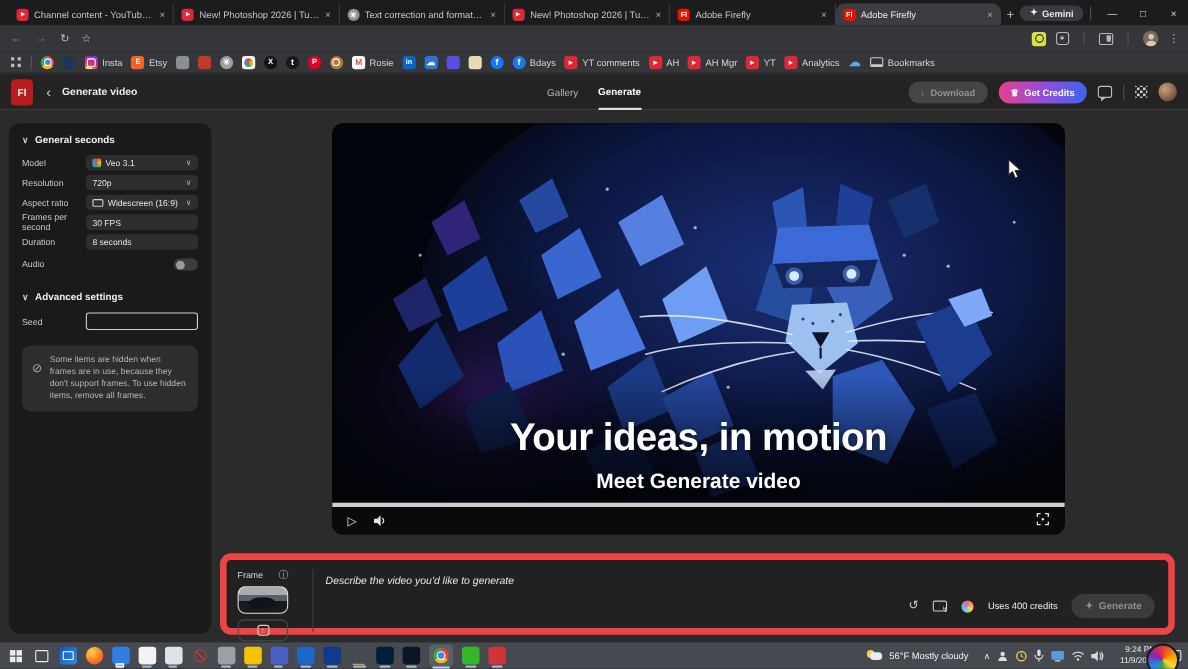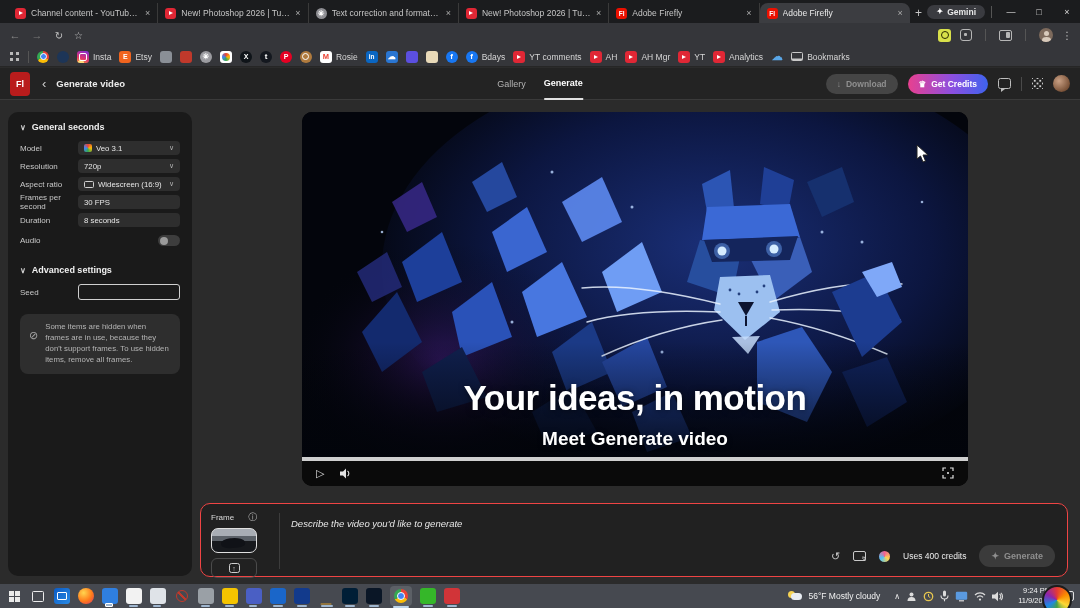--- a/index.html
+++ b/index.html
@@ -171,21 +171,21 @@
   .vctrl { position:absolute; left:0; top:349px; width:666px; height:25px; background:#0a0a0a;
     display:flex; align-items:center; padding:0 14px; }
   .vc-ic { color:#e2e2e2; }
   .playg { font-size:11px; }
   .spk { margin-left:16px; display:flex; align-items:center; }
   .vtime { position:absolute; left:0; width:100%; text-align:center; color:#d8d8d8; font-size:8px; }
   .fsic { margin-left:auto; }
 
   
   .pcard { position:absolute; left:200px; top:435px; width:868px; height:74px; background:#212121;
-    border:1px solid #ef4444; border-radius:10px; }
+    border:6px solid #ef4444; border-radius:10px; }
   .frame-col { position:absolute; left:10px; top:7px; width:58px; }
   .frame-lab { display:flex; align-items:center; gap:14px; color:#dadada; font-size:8px; }
   .frame-lab .info { color:#b5b5b5; font-size:9px; }
   .fthumb { margin-top:4px; width:46px; height:25px; border:1.5px solid #e0e0e0; border-radius:7px;
     background:linear-gradient(#a8adb4 0 32%, #5b6168 32% 52%, #17191d 52%); position:relative; overflow:hidden; }
   .fthumb::after { content:""; position:absolute; left:9px; top:9px; width:24px; height:10px;
     background:#101217; border-radius:40% 55% 30% 45%; transform:rotate(-6deg); }
   .upload-btn { margin-top:5px; width:46px; height:20px; border:1px solid #4b4b4b; border-radius:6px;
     display:flex; align-items:center; justify-content:center; }
   .upload-glyph { width:11px; height:10px; border:1.2px solid #d0d0d0; border-radius:2.5px;

